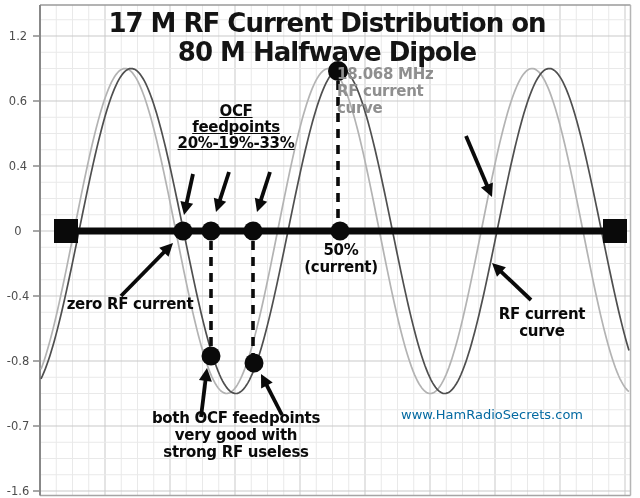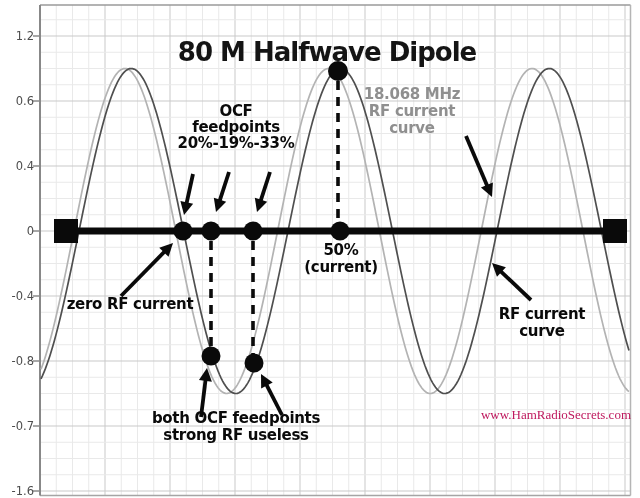--- a/index.html
+++ b/index.html
@@ -3,30 +3,30 @@
 <meta charset="utf-8">
 <style>
   html,body{margin:0;padding:0;background:#ffffff;}
   .stage{position:relative;width:640px;height:498px;background:#ffffff;overflow:hidden;
          font-family:"DejaVu Sans","Liberation Sans",sans-serif;}
   svg{position:absolute;left:0;top:0;}
   .txt{position:absolute;color:#0a0a0a;}
   .title{left:40px;width:574px;text-align:center;font-weight:bold;font-size:26px;
          letter-spacing:-1px;color:#141414;}
   .t1{top:8px;} .t2{top:37px;}
-  .ytick{left:2px;width:32px;text-align:right;font-size:11.5px;color:#4d4d4d;height:16px;line-height:16px;}
+  .ytick{left:2px;width:32px;text-align:center;font-size:11.5px;color:#4d4d4d;height:16px;line-height:16px;}
   .ann{font-weight:bold;font-size:15px;line-height:17px;text-align:center;letter-spacing:-0.3px;}
   .ann div{white-space:nowrap;}
-  .ann-ocf{left:146px;width:180px;top:103px;line-height:16px;}
+  .ann-ocf{left:146px;width:180px;top:103px;line-height:16px;text-decoration:underline;}
   .ann-center{left:281px;width:120px;top:242px;}
-  .ann-18{left:337px;width:150px;top:86px;text-align:center;color:#8f8f8f;}
+  .ann-18{left:337px;width:150px;top:66px;text-align:left;color:#8f8f8f;}
   .ann-17{left:462px;width:160px;top:306px;}
   .ann-useless{left:40px;width:180px;top:296px;}
   .ann-good{left:121px;width:230px;top:410px;}
-  .watermark{left:401px;width:230px;top:407px;text-align:right;font-size:13px;color:#be185d;font-family:Liberation Serif, serif;}
+  .watermark{left:401px;width:230px;top:407px;text-align:left;font-size:13px;color:#0369a1;}
 </style>
 </head>
 <body>
 
 <div class="stage">
 
   <svg id="plot" width="640" height="498">
       <line x1="56.25" y1="5" x2="56.25" y2="495.5" stroke="#e9e9e9" stroke-width="1"></line>
       <line x1="72.5" y1="5" x2="72.5" y2="495.5" stroke="#e9e9e9" stroke-width="1"></line>
       <line x1="88.75" y1="5" x2="88.75" y2="495.5" stroke="#e9e9e9" stroke-width="1"></line>
@@ -131,20 +131,21 @@
       <polygon points="492,263 505.9047208880933,267.23187157463707 496.95733527314627,276.6628996552569" fill="#0a0a0a"></polygon>
       <circle cx="183" cy="231" r="9.5" fill="#0a0a0a"></circle>
       <circle cx="211" cy="231" r="9.5" fill="#0a0a0a"></circle>
       <circle cx="253" cy="231" r="9.5" fill="#0a0a0a"></circle>
       <circle cx="340" cy="231" r="9.5" fill="#0a0a0a"></circle>
       <circle cx="338" cy="71" r="10" fill="#0a0a0a"></circle>
       <circle cx="211" cy="356" r="9.5" fill="#0a0a0a"></circle>
       <circle cx="254" cy="363" r="9.5" fill="#0a0a0a"></circle>
     </svg>
 
+  <div class="txt title t1">17 M RF Current Distribution on</div>
   <div class="txt title t2">80 M Halfwave Dipole</div>
 
   <div class="txt ytick" style="top:28px">1.2</div>
   <div class="txt ytick" style="top:93px">0.6</div>
   <div class="txt ytick" style="top:158px">0.4</div>
   <div class="txt ytick" style="top:223px">0</div>
   <div class="txt ytick" style="top:288px">-0.4</div>
   <div class="txt ytick" style="top:353px">-0.8</div>
   <div class="txt ytick" style="top:418px">-0.7</div>
   <div class="txt ytick" style="top:483px">-1.6</div>
@@ -170,17 +171,18 @@
     <div>RF current</div>
     <div>curve</div>
   </div>
 
   <div class="txt ann ann-useless">
     <div>zero RF current</div>
   </div>
 
   <div class="txt ann ann-good">
     <div>both OCF feedpoints</div>
+    <div>very good with</div>
     <div>strong RF useless</div>
   </div>
 
   <div class="txt watermark">www.HamRadioSecrets.com</div>
 </div>
 
 </body></html>

